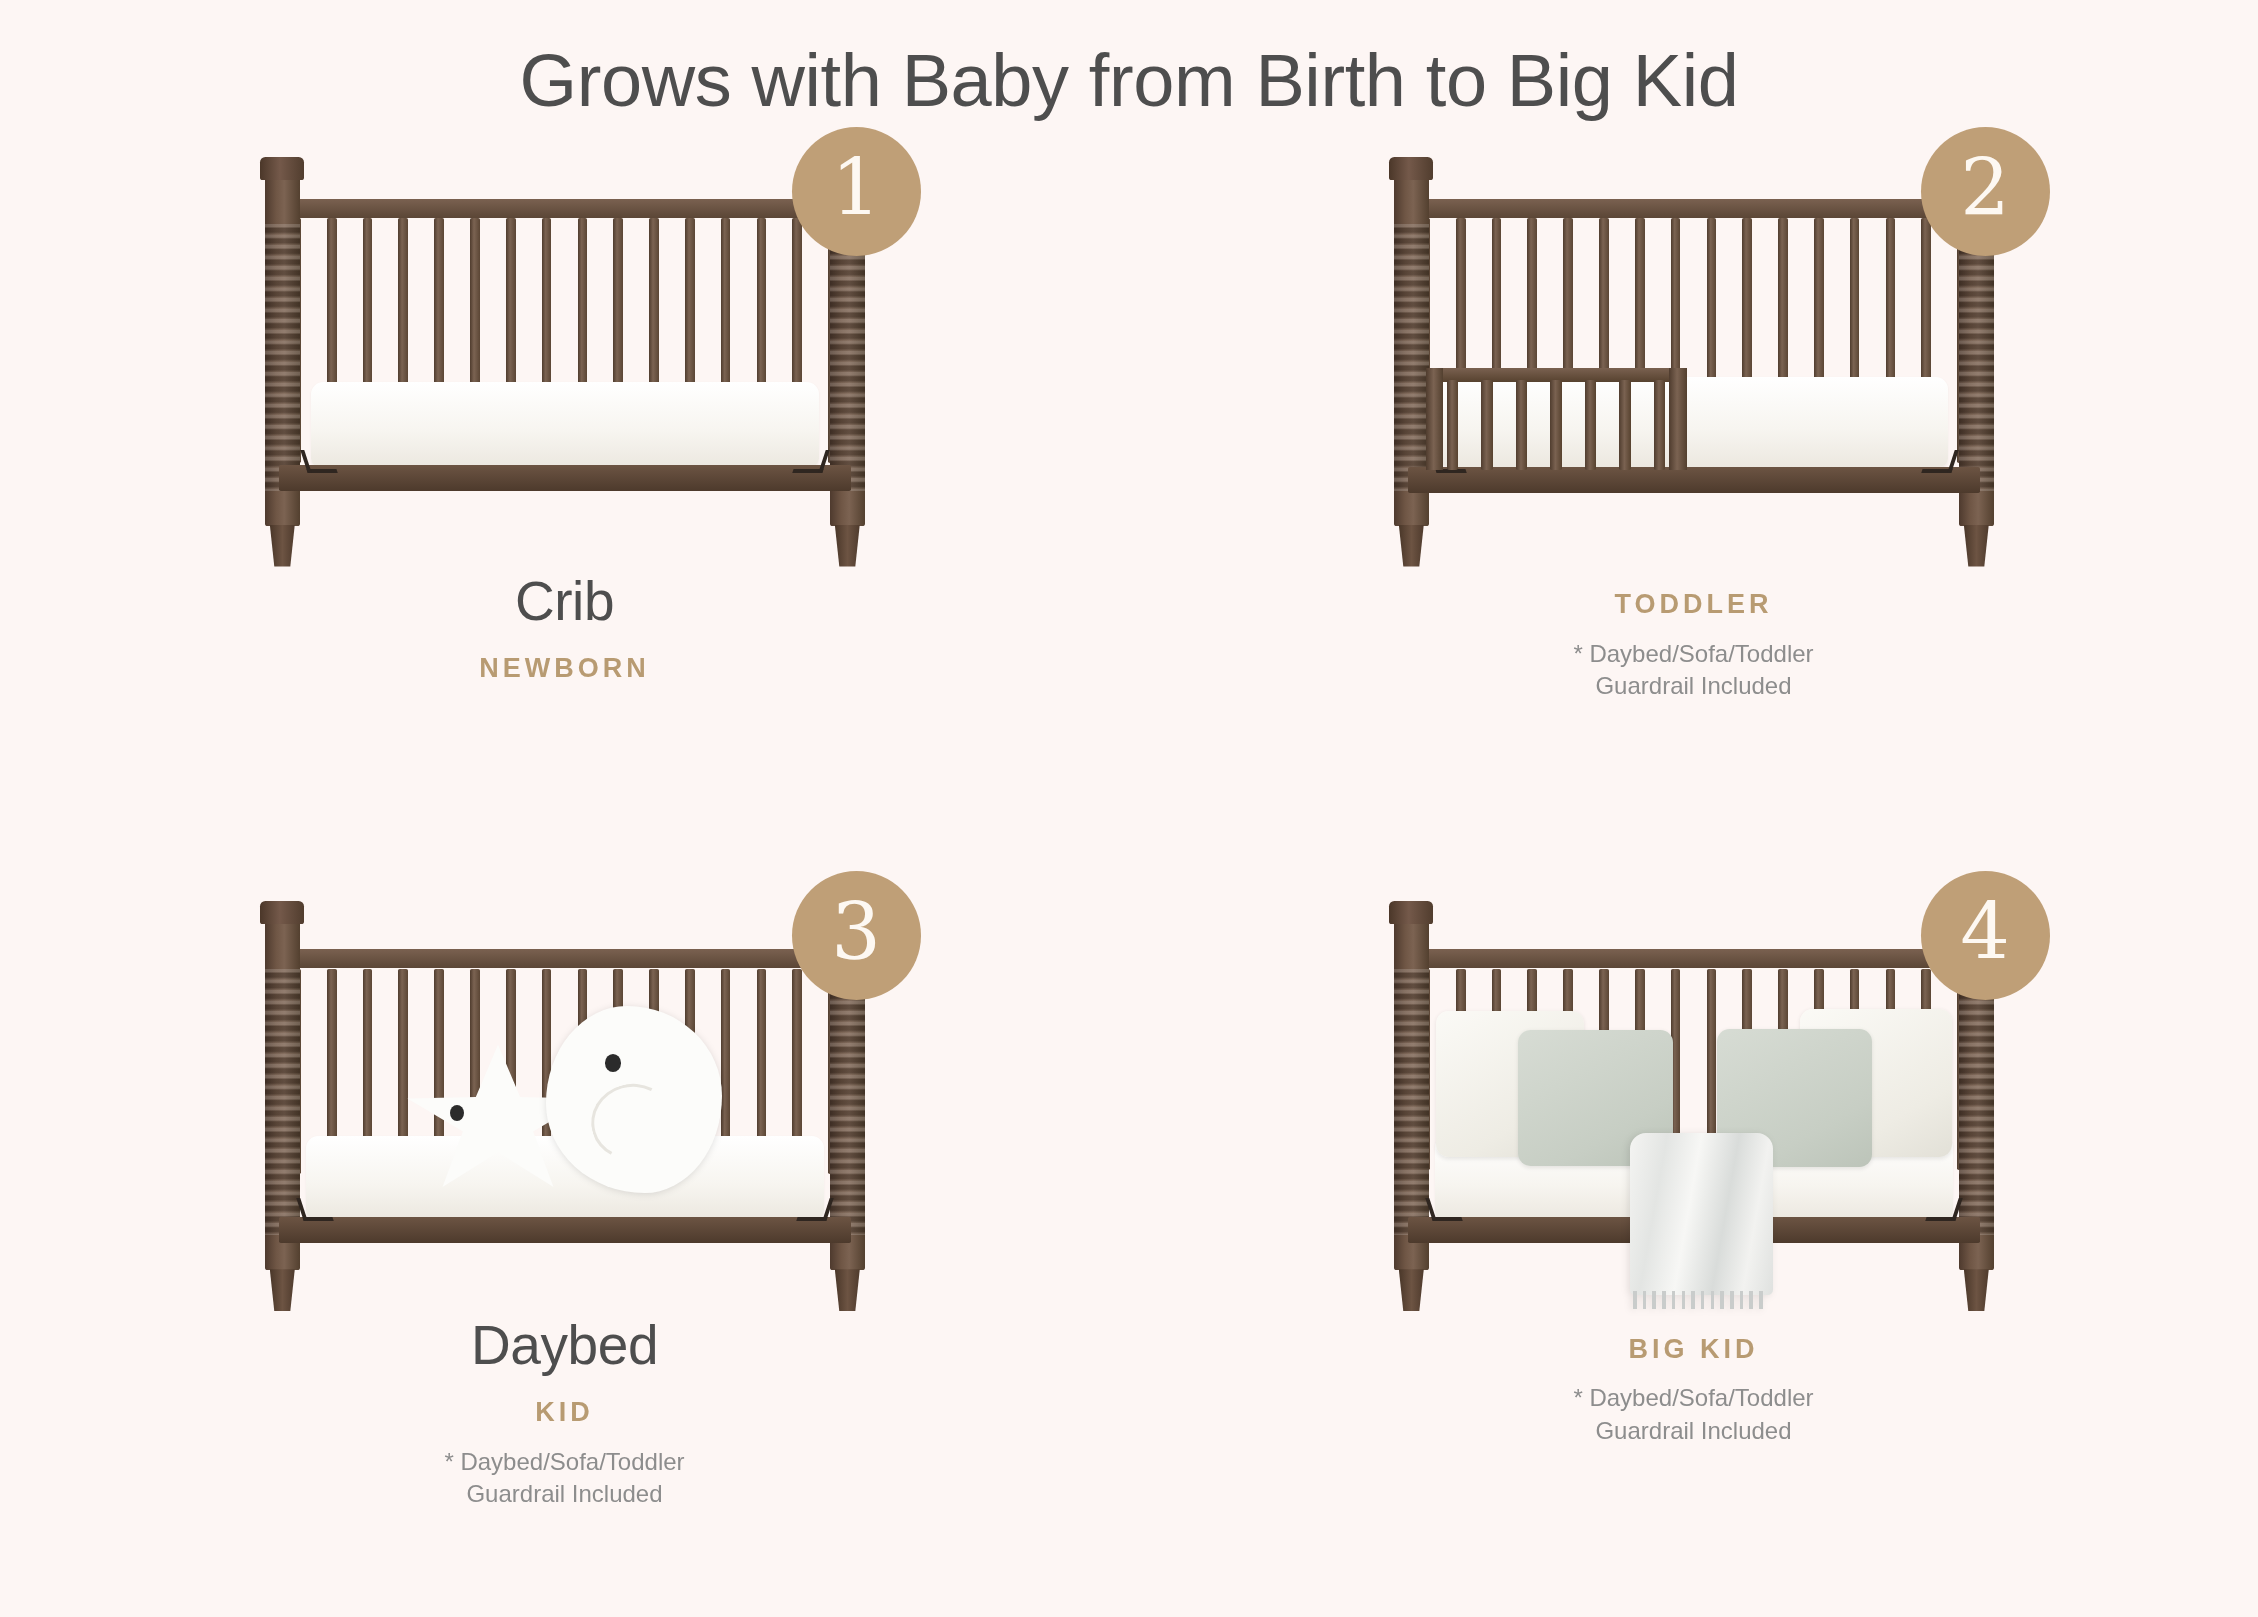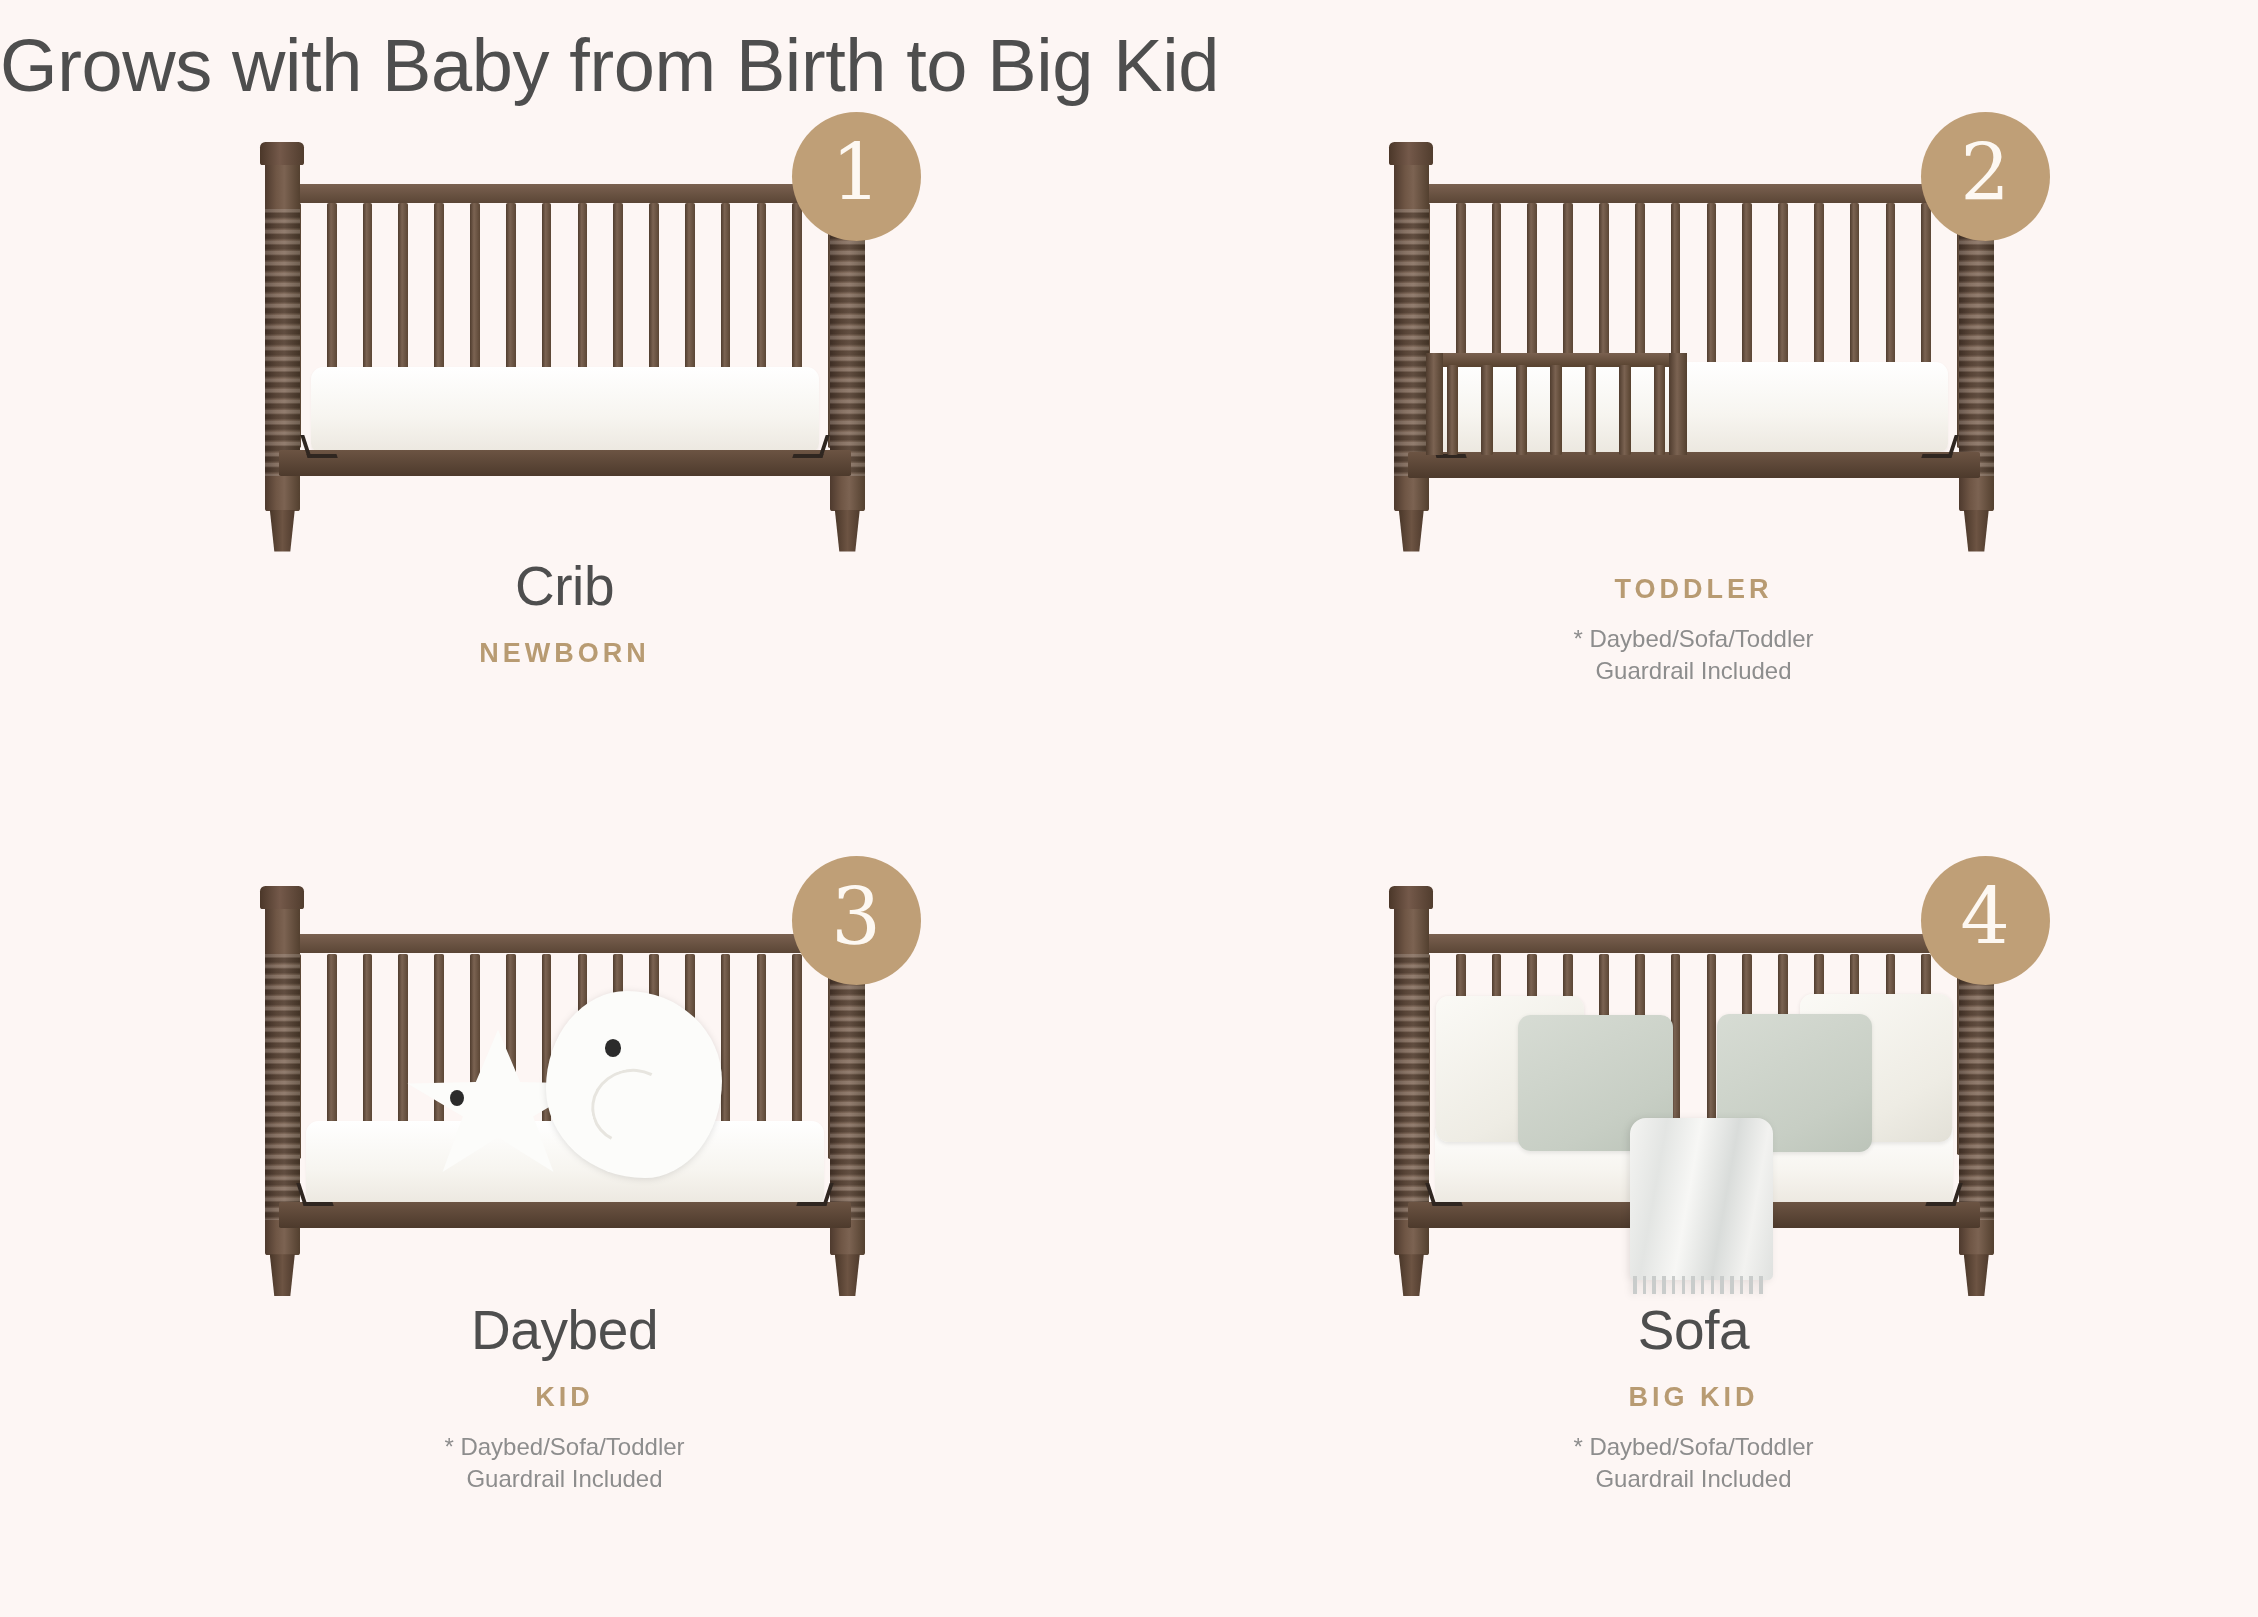--- a/index.html
+++ b/index.html
@@ -8,25 +8,26 @@
     width: 2258px;
     height: 1617px;
     background: #fdf6f4;
     font-family: "Liberation Sans", sans-serif;
     overflow: hidden;
     position: relative;
   }
 
   
   .page-title {
+    text-align: center;
     font-size: 74px;
     font-weight: 400;
     letter-spacing: -0.4px;
     color: #4e4e4e;
-    padding-top: 25px;
+    padding-top: 40px;
     line-height: 1.1;
   }
 
   
   .panel-grid {
     position: relative;
     width: 2258px;
     display: grid;
     grid-template-columns: 1fr 1fr;
     grid-template-rows: 741px 706px;
@@ -548,21 +549,20 @@
         </div>
 
         <div class="spring-hook" style="left:35px;top:284px;"></div>
         <div class="spring-hook r" style="right:35px;top:284px;"></div>
 
         <div class="base-rail" style="top:303px;"></div>
       </div>
     </div>
 
     <div class="caption">
-      <div class="name">Sofa</div>
       <div class="stage-label">BIG KID</div>
       <div class="note">* Daybed/Sofa/Toddler
 Guardrail Included</div>
     </div>
   </div>
 
 </div>
 
 
 </body></html>

